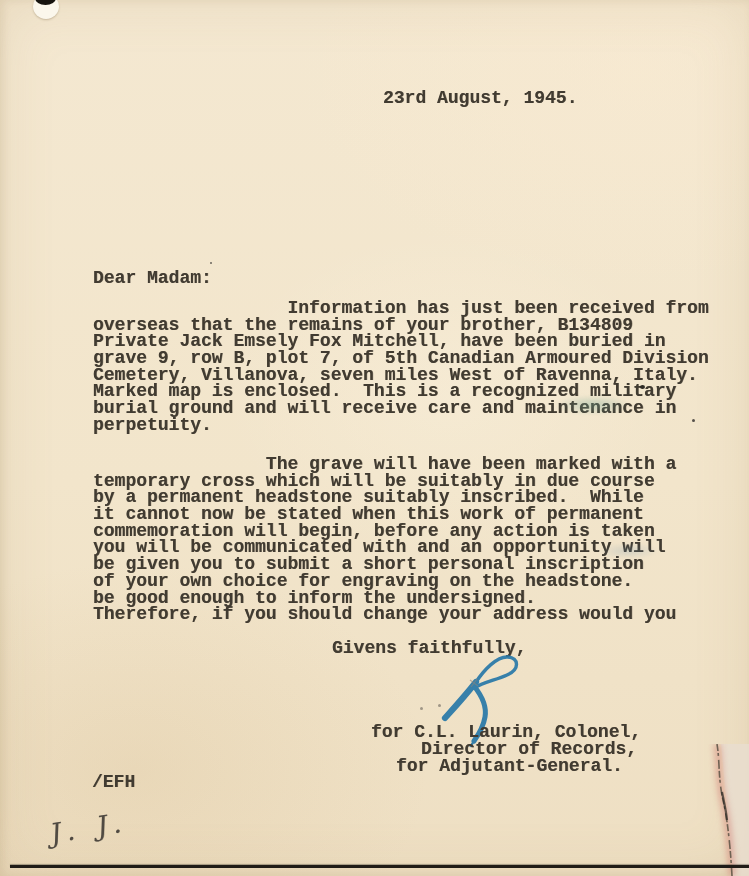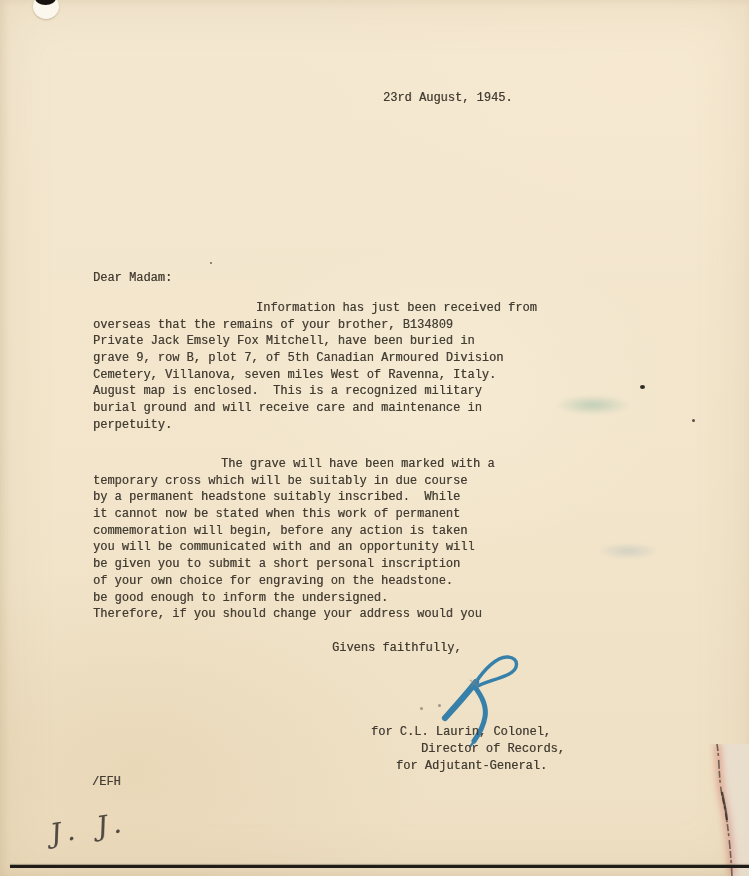--- a/index.html
+++ b/index.html
@@ -11,28 +11,28 @@
     background:
       radial-gradient(ellipse 420px 300px at 18% 88%, rgba(205,175,125,0.18), transparent 70%),
       radial-gradient(ellipse 500px 320px at 85% 8%, rgba(250,235,210,0.45), transparent 70%),
       radial-gradient(ellipse 300px 220px at 60% 45%, rgba(255,248,232,0.25), transparent 75%),
       linear-gradient(180deg,#f4e8d1 0%, #f2e5cb 55%, #eedfc3 100%);
     box-shadow: inset 0 0 55px rgba(165,135,90,0.16), inset 3px 0 8px rgba(140,110,70,0.14);
     font-family:"Liberation Mono","DejaVu Sans Mono",monospace;
   }
   .tw{
     position:absolute;
-    font-size:12px;
-    font-weight:400;
+    font-size:18px;
+    font-weight:700;
     color:#413b31;
     text-shadow:0.4px 0.4px 0.6px rgba(63,56,45,0.55);
     letter-spacing:0;
   }
   .tline{white-space:pre;height:16.7px;line-height:16.7px;}
-  .para > .tline:first-child{text-indent:var(--indent,0);}
+  .para > .tline:first-child{text-indent:var(--indent,0);text-align:right;}
   .single{white-space:pre;line-height:16.7px;}
   .hole-white{
     position:absolute;left:33px;top:-6px;width:26px;height:25px;border-radius:50%;
     background:#fbf7ec;box-shadow:0 1px 2px rgba(120,100,70,0.35);
   }
   .hole-dark{
     position:absolute;left:35px;top:-9px;width:21px;height:14px;border-radius:50%;
     background:#17140f;
   }
   .smudge{
@@ -78,21 +78,21 @@
 
 
   <div class="tw single" style="left:93px;top:270px;">Dear Madam:</div>
 
   <div class="tw para" style="left:93px;top:300px;--indent:163px;">
       <div class="tline">Information has just been received from</div>
       <div class="tline">overseas that the remains of your brother, B134809</div>
       <div class="tline">Private Jack Emsely Fox Mitchell, have been buried in</div>
       <div class="tline">grave 9, row B, plot 7, of 5th Canadian Armoured Division</div>
       <div class="tline">Cemetery, Villanova, seven miles West of Ravenna, Italy.</div>
-      <div class="tline">August map is enclosed.  This is a recognized military</div>
+      <div class="tline">Marked map is enclosed.  This is a recognized military</div>
       <div class="tline">burial ground and will receive care and maintenance in</div>
       <div class="tline">perpetuity.</div>
     </div>
 
   <div class="tw para" style="left:93px;top:456px;--indent:128px;">
       <div class="tline">The grave will have been marked with a</div>
       <div class="tline">temporary cross which will be suitably in due course</div>
       <div class="tline">by a permanent headstone suitably inscribed.  While</div>
       <div class="tline">it cannot now be stated when this work of permanent</div>
       <div class="tline">commemoration will begin, before any action is taken</div>

